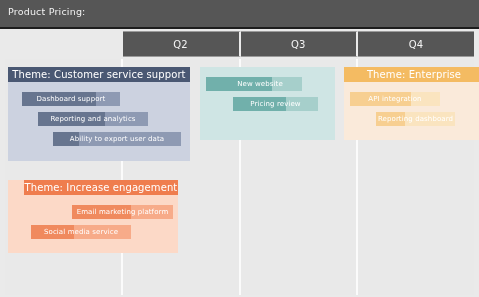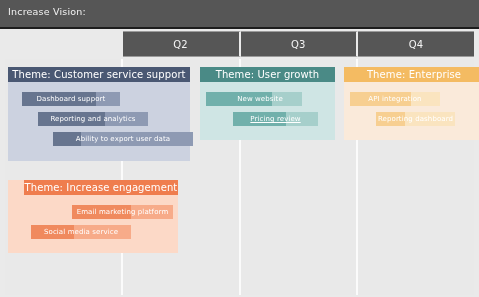--- a/index.html
+++ b/index.html
@@ -125,21 +125,21 @@
     white-space: nowrap;
     overflow: hidden;
   }
 </style>
 </head>
 <body>
 
 <div id="app">
 
   <div class="titlebar">
-    <div class="titlebar-text">Increase Vision:</div>
+    <div class="titlebar-text">Product Pricing:</div>
   </div>
 
   <div class="quarter-header" id="quarter-header">
       <div class="quarter-cell" style="background: rgb(86, 86, 86); margin-top: 33px;">
         <span class="quarter-label">Q1</span>
       </div>
       <div class="quarter-cell" style="background: rgb(86, 86, 86);">
         <span class="quarter-label">Q2</span>
       </div>
       <div class="quarter-cell" style="background: rgb(86, 86, 86);">
@@ -164,38 +164,35 @@
         </div>
         <div class="panel-body" style="height: 79px;">
           <div class="bar" style="left: 14px; top: 10px; width: 98px; background: rgb(142, 154, 179);">
             <div class="bar-fill" style="width: 76%; background: rgb(103, 117, 143);"></div>
             <div class="bar-label" style="color: rgb(255, 255, 255);">Dashboard support</div>
           </div>
           <div class="bar" style="left: 30px; top: 30px; width: 110px; background: rgb(142, 154, 179);">
             <div class="bar-fill" style="width: 61%; background: rgb(103, 117, 143);"></div>
             <div class="bar-label" style="color: rgb(255, 255, 255);">Reporting and analytics</div>
           </div>
-          <div class="bar" style="left: 45px; top: 50px; width: 140px; background: rgb(142, 154, 179);">
+          <div class="bar" style="left: 45px; top: 50px; width: 128px; background: rgb(142, 154, 179);">
             <div class="bar-fill" style="width: 20%; background: rgb(103, 117, 143);"></div>
             <div class="bar-label" style="color: rgb(255, 255, 255);">Ability to export user data</div>
           </div>
         </div>
       </div>
       <div class="panel" style="left: 200px; top: 67px; width: 135px; height: 73px; background: rgb(207, 229, 228);">
-        <div class="panel-header" style="background: rgb(74, 138, 134); color: rgb(255, 255, 255);">
-          <span>Theme: User growth</span>
-        </div>
         <div class="panel-body" style="height: 58px;">
           <div class="bar" style="left: 6px; top: 10px; width: 96px; background: rgb(166, 207, 203);">
             <div class="bar-fill" style="width: 69%; background: rgb(113, 176, 171);"></div>
             <div class="bar-label" style="color: rgb(255, 255, 255); margin-left: 12px;">New website</div>
           </div>
           <div class="bar" style="left: 33px; top: 30px; width: 85px; background: rgb(166, 207, 203);">
             <div class="bar-fill" style="width: 62%; background: rgb(113, 176, 171);"></div>
-            <div class="bar-label" style="color: rgb(255, 255, 255); text-decoration: underline;">Pricing review</div>
+            <div class="bar-label" style="color: rgb(255, 255, 255);">Pricing review</div>
           </div>
         </div>
       </div>
       <div class="panel" style="left: 344px; top: 67px; width: 140px; height: 73px; background: rgb(250, 234, 218);">
         <div class="panel-header" style="background: rgb(244, 187, 98); color: rgb(255, 255, 255);">
           <span>Theme: Enterprise</span>
         </div>
         <div class="panel-body" style="height: 58px;">
           <div class="bar" style="left: 6px; top: 10px; width: 90px; background: rgb(250, 228, 191);">
             <div class="bar-fill" style="width: 68%; background: rgb(247, 207, 145);"></div>

